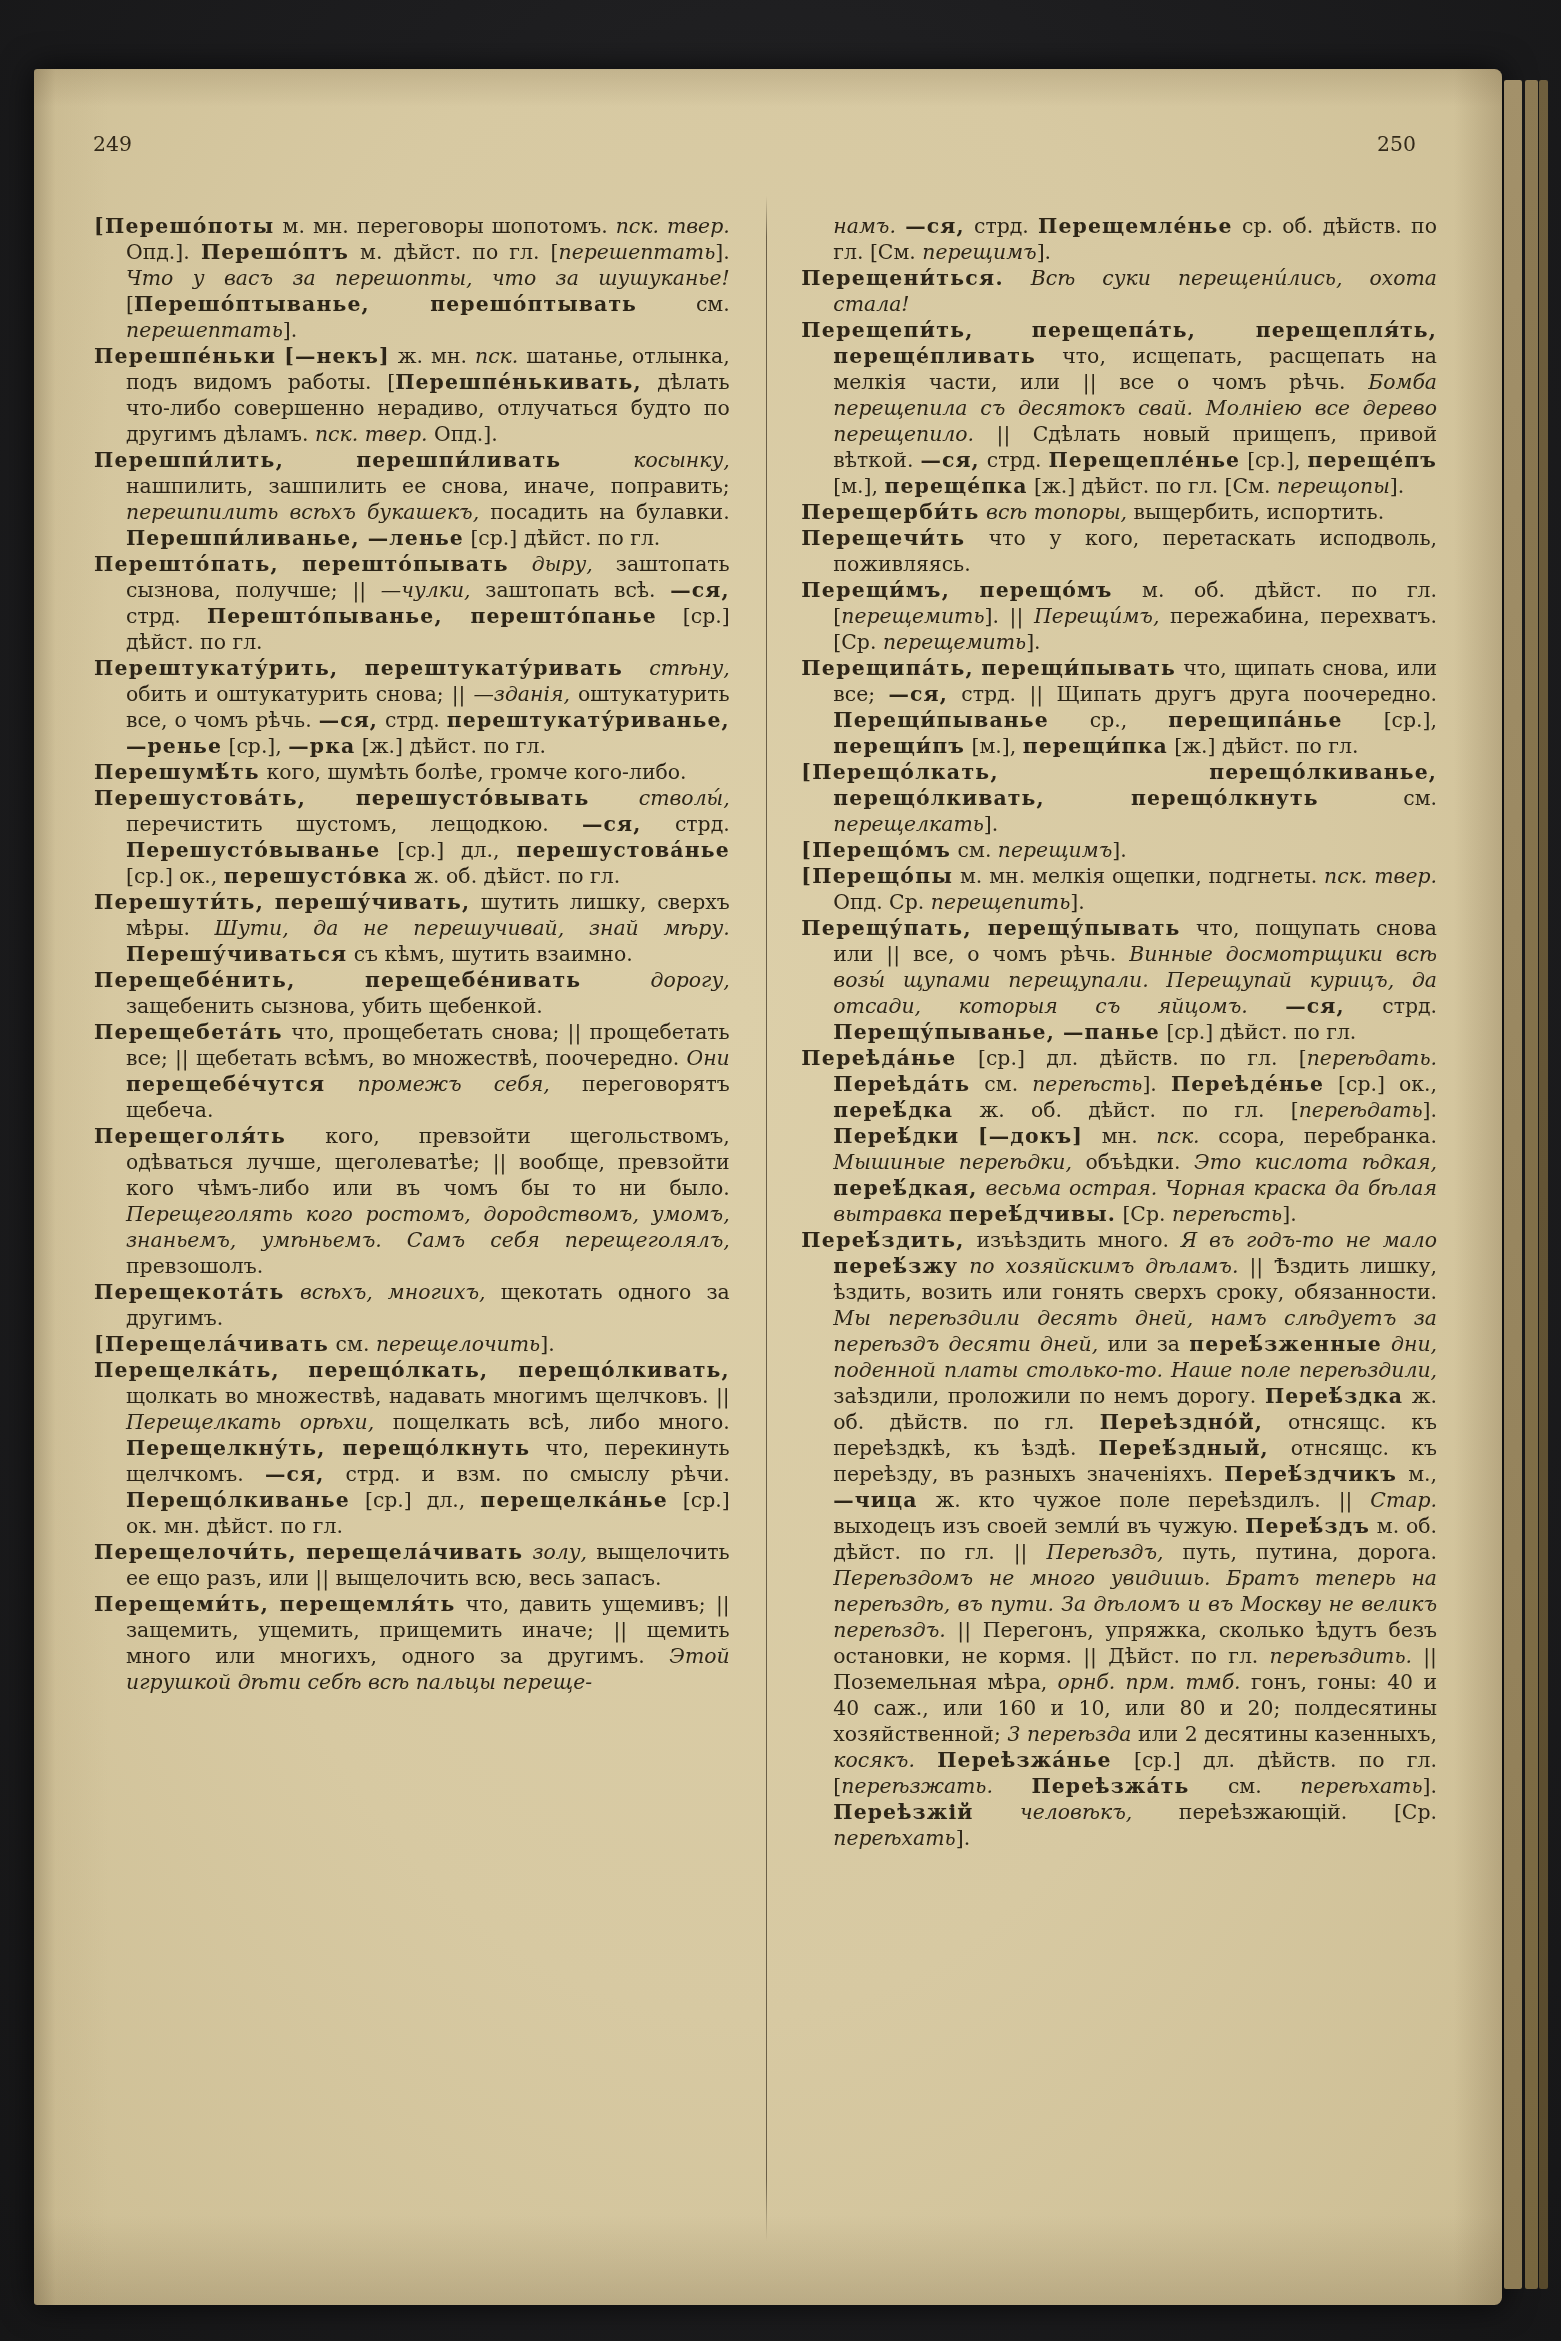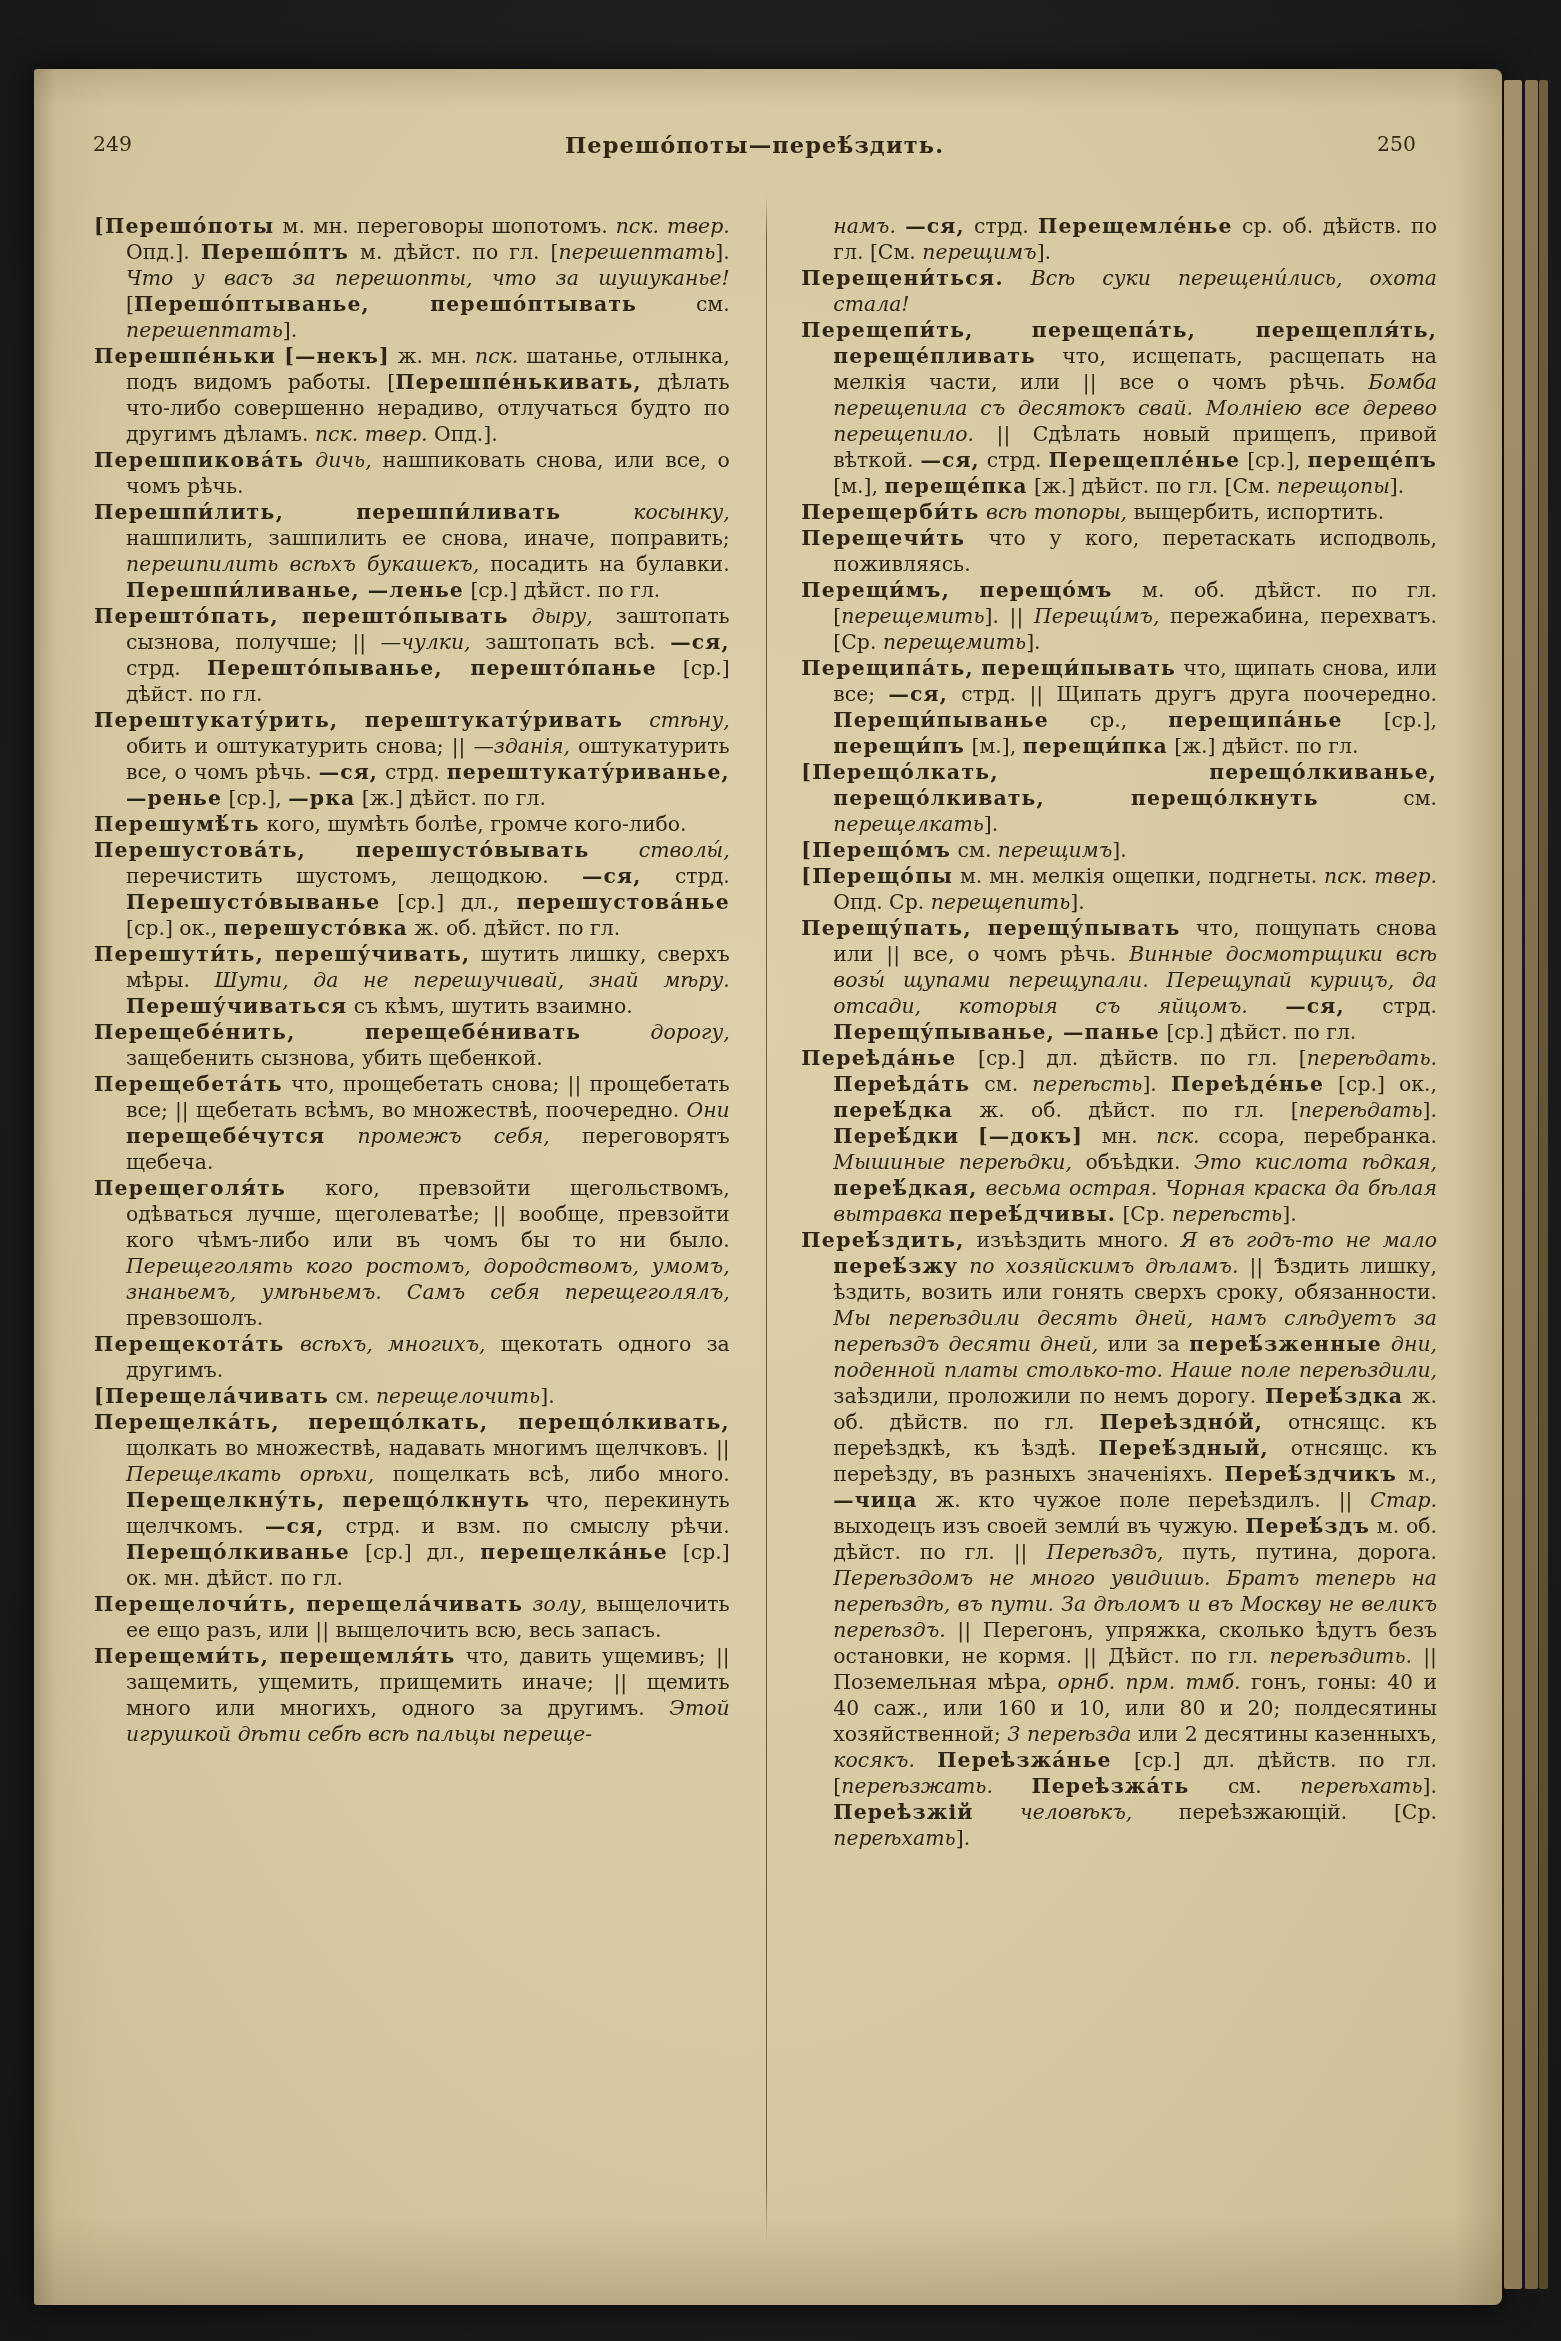--- a/index.html
+++ b/index.html
@@ -49,28 +49,26 @@
   .hw{font-weight:bold;letter-spacing:1.3px;}
   .b{font-weight:bold;letter-spacing:1.1px;}
   .i{font-style:italic;}
 </style>
 </head>
 <body>
 
 <div class="page">
   <div class="page-header">
     <span class="pagenum">249</span>
-    <span class="running-title">Перешо́поты—переѣ́здить.</span>
     <span class="pagenum">250</span>
   </div>
   <div class="text-area">
     <div class="column" id="col-left">
         <p class="entry"><span class="hw">[Перешо́поты</span> м. мн. переговоры шопотомъ. <span class="i">пск. твер.</span> Опд.]. <span class="b">Перешо́птъ</span> м. дѣйст. по гл. [<span class="i">перешептать</span>]. <span class="i">Что у васъ за перешопты, что за шушуканье!</span> [<span class="b">Перешо́птыванье, перешо́птывать</span> см. <span class="i">перешептать</span>].</p>
         <p class="entry"><span class="hw">Перешпе́ньки</span> <span class="b">[—некъ]</span> ж. мн. <span class="i">пск.</span> шатанье, отлынка, подъ видомъ работы. [<span class="b">Перешпе́нькивать,</span> дѣлать что-либо совершенно нерадиво, отлучаться будто по другимъ дѣламъ. <span class="i">пск. твер.</span> Опд.].</p>
-        <p class="entry"><span class="hw">Перешпикова́ть</span> <span class="i">дичь,</span> нашпиковать снова, или все, о чомъ рѣчь.</p>
         <p class="entry"><span class="hw">Перешпи́лить,</span> <span class="b">перешпи́ливать</span> <span class="i">косынку,</span> нашпилить, зашпилить ее снова, иначе, поправить; <span class="i">перешпилить всѣхъ букашекъ,</span> посадить на булавки. <span class="b">Перешпи́ливанье, —ленье</span> [ср.] дѣйст. по гл.</p>
         <p class="entry"><span class="hw">Перешто́пать,</span> <span class="b">перешто́пывать</span> <span class="i">дыру,</span> заштопать сызнова, получше; || <span class="i">—чулки,</span> заштопать всѣ. <span class="b">—ся,</span> стрд. <span class="b">Перешто́пыванье, перешто́панье</span> [ср.] дѣйст. по гл.</p>
         <p class="entry"><span class="hw">Перештукату́рить,</span> <span class="b">перештукату́ривать</span> <span class="i">стѣну,</span> обить и оштукатурить снова; || <span class="i">—зданія,</span> оштукатурить все, о чомъ рѣчь. <span class="b">—ся,</span> стрд. <span class="b">перештукату́риванье, —ренье</span> [ср.], <span class="b">—рка</span> [ж.] дѣйст. по гл.</p>
         <p class="entry"><span class="hw">Перешумѣ́ть</span> кого, шумѣть болѣе, громче кого-либо.</p>
         <p class="entry"><span class="hw">Перешустова́ть,</span> <span class="b">перешусто́вывать</span> <span class="i">стволы́,</span> перечистить шустомъ, лещодкою. <span class="b">—ся,</span> стрд. <span class="b">Перешусто́выванье</span> [ср.] дл., <span class="b">перешустова́нье</span> [ср.] ок., <span class="b">перешусто́вка</span> ж. об. дѣйст. по гл.</p>
         <p class="entry"><span class="hw">Перешути́ть,</span> <span class="b">перешу́чивать,</span> шутить лишку, сверхъ мѣры. <span class="i">Шути, да не перешучивай, знай мѣру.</span> <span class="b">Перешу́чиваться</span> съ кѣмъ, шутить взаимно.</p>
         <p class="entry"><span class="hw">Перещебе́нить,</span> <span class="b">перещебе́нивать</span> <span class="i">дорогу,</span> защебенить сызнова, убить щебенкой.</p>
         <p class="entry"><span class="hw">Перещебета́ть</span> что, прощебетать снова; || прощебетать все; || щебетать всѣмъ, во множествѣ, поочередно. <span class="i">Они</span> <span class="b">перещебе́чутся</span> <span class="i">промежъ себя,</span> переговорятъ щебеча.</p>
         <p class="entry"><span class="hw">Перещеголя́ть</span> кого, превзойти щегольствомъ, одѣваться лучше, щеголеватѣе; || вообще, превзойти кого чѣмъ-либо или въ чомъ бы то ни было. <span class="i">Перещеголять кого ростомъ, дородствомъ, умомъ, знаньемъ, умѣньемъ. Самъ себя перещеголялъ,</span> превзошолъ.</p>
         <p class="entry"><span class="hw">Перещекота́ть</span> <span class="i">всѣхъ, многихъ,</span> щекотать одного за другимъ.</p>

